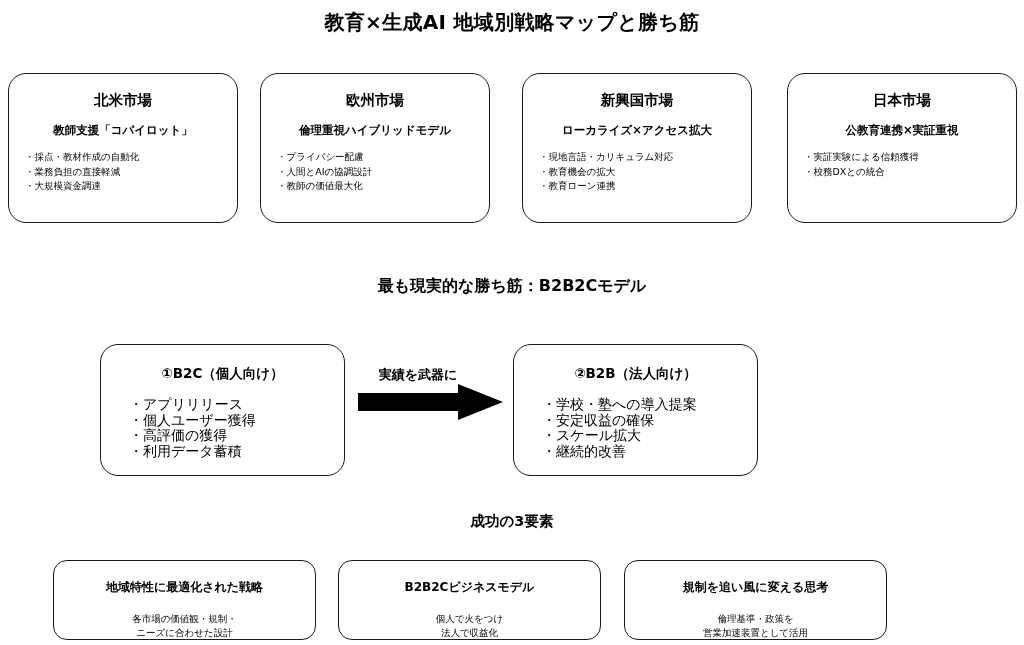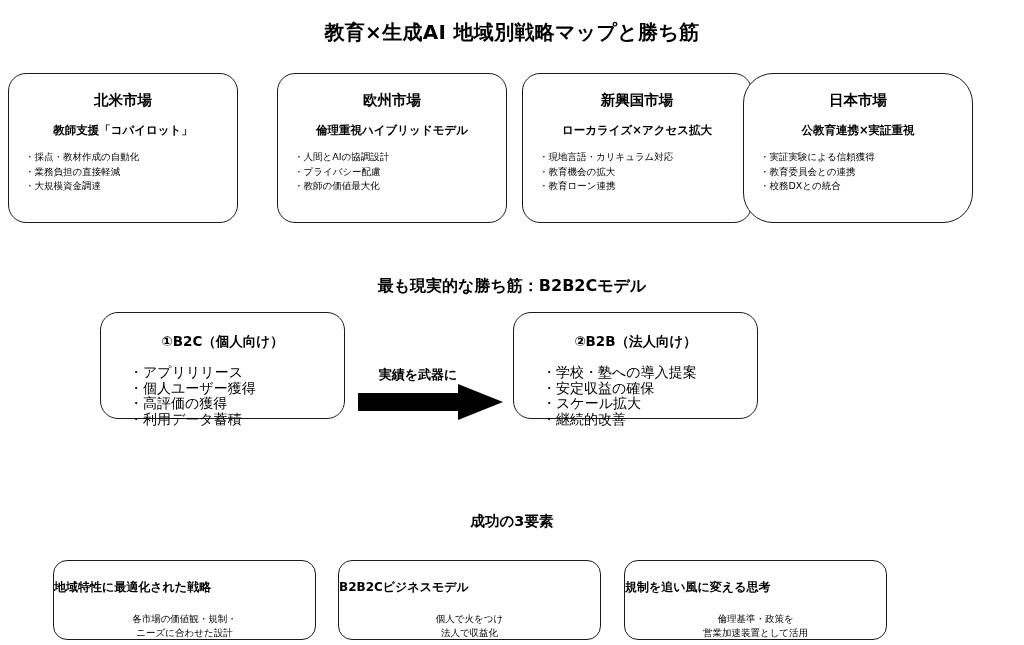--- a/index.html
+++ b/index.html
@@ -19,21 +19,21 @@
   .page {
     position: relative;
     width: 1024px;
     height: 645px;
   }
 
   
   .main-title {
     position: absolute;
     left: 0;
-    top: 18px;
+    top: 8px;
     width: 1024px;
     text-align: center;
     font-size: 20px;
     font-weight: bold;
     letter-spacing: 0.3px;
     line-height: 28px;
   }
 
   
   .card {
@@ -44,23 +44,23 @@
     background: #ffffff;
   }
 
   
   .market-card {
     top: 73px;
     height: 150px;
     width: 230px;
   }
   .market-card.m0 { left: 8px; }
-  .market-card.m1 { left: 277px; }
+  .market-card.m1 { left: 260px; }
   .market-card.m2 { left: 522px; }
-  .market-card.m3 { left: 743px; border-radius: 30px; }
+  .market-card.m3 { left: 787px; }
 
   .market-title {
     position: absolute;
     top: 16px;
     left: 0;
     width: 100%;
     text-align: center;
     font-size: 14.5px;
     font-weight: bold;
     line-height: 20px;
@@ -104,22 +104,22 @@
   }
   .section-heading.success {
     top: 510px;
     font-size: 14.5px;
     line-height: 22px;
     text-align: center;
   }
 
   
   .flow-card {
-    top: 312px;
-    height: 107px;
+    top: 344px;
+    height: 132px;
     width: 245px;
   }
   .flow-card.f0 { left: 100px; }
   .flow-card.f1 { left: 513px; }
 
   .flow-title {
     position: absolute;
     top: 18px;
     left: 0;
     width: 100%;
@@ -173,21 +173,21 @@
   }
   .factor-card.s0 { left: 53px; }
   .factor-card.s1 { left: 338px; }
   .factor-card.s2 { left: 624px; }
 
   .factor-title {
     position: absolute;
     top: 18px;
     left: 0;
     width: 100%;
-    text-align: left;
+    text-align: center;
     font-size: 12px;
     font-weight: bold;
     line-height: 17px;
   }
   .factor-desc {
     position: absolute;
     top: 51px;
     left: 0;
     width: 100%;
     text-align: center;
@@ -211,42 +211,41 @@
       <div class="bullet">・採点・教材作成の自動化</div>
       <div class="bullet">・業務負担の直接軽減</div>
       <div class="bullet">・大規模資金調達</div>
     </div>
   </div>
 
   <div class="card market-card m1">
     <div class="market-title">欧州市場</div>
     <div class="market-sub">倫理重視ハイブリッドモデル</div>
     <div class="market-bullets">
+      <div class="bullet">・プライバシー配慮</div>
       <div class="bullet">・人間とAIの協調設計</div>
-      <div class="bullet">・プライバシー配慮</div>
       <div class="bullet">・教師の価値最大化</div>
     </div>
   </div>
 
   <div class="card market-card m2">
     <div class="market-title">新興国市場</div>
     <div class="market-sub">ローカライズ×アクセス拡大</div>
     <div class="market-bullets">
       <div class="bullet">・現地言語・カリキュラム対応</div>
       <div class="bullet">・教育機会の拡大</div>
       <div class="bullet">・教育ローン連携</div>
     </div>
   </div>
 
   <div class="card market-card m3">
     <div class="market-title">日本市場</div>
     <div class="market-sub">公教育連携×実証重視</div>
     <div class="market-bullets">
       <div class="bullet">・実証実験による信頼獲得</div>
-      <div class="bullet">・教育委員会との連携</div>
       <div class="bullet">・校務DXとの統合</div>
     </div>
   </div>
 
   <div class="section-heading b2b2c">最も現実的な勝ち筋：B2B2Cモデル</div>
 
   <div class="card flow-card f0">
     <div class="flow-title">①B2C（個人向け）</div>
     <div class="flow-bullets">
       <div class="bullet">・アプリリリース</div>

